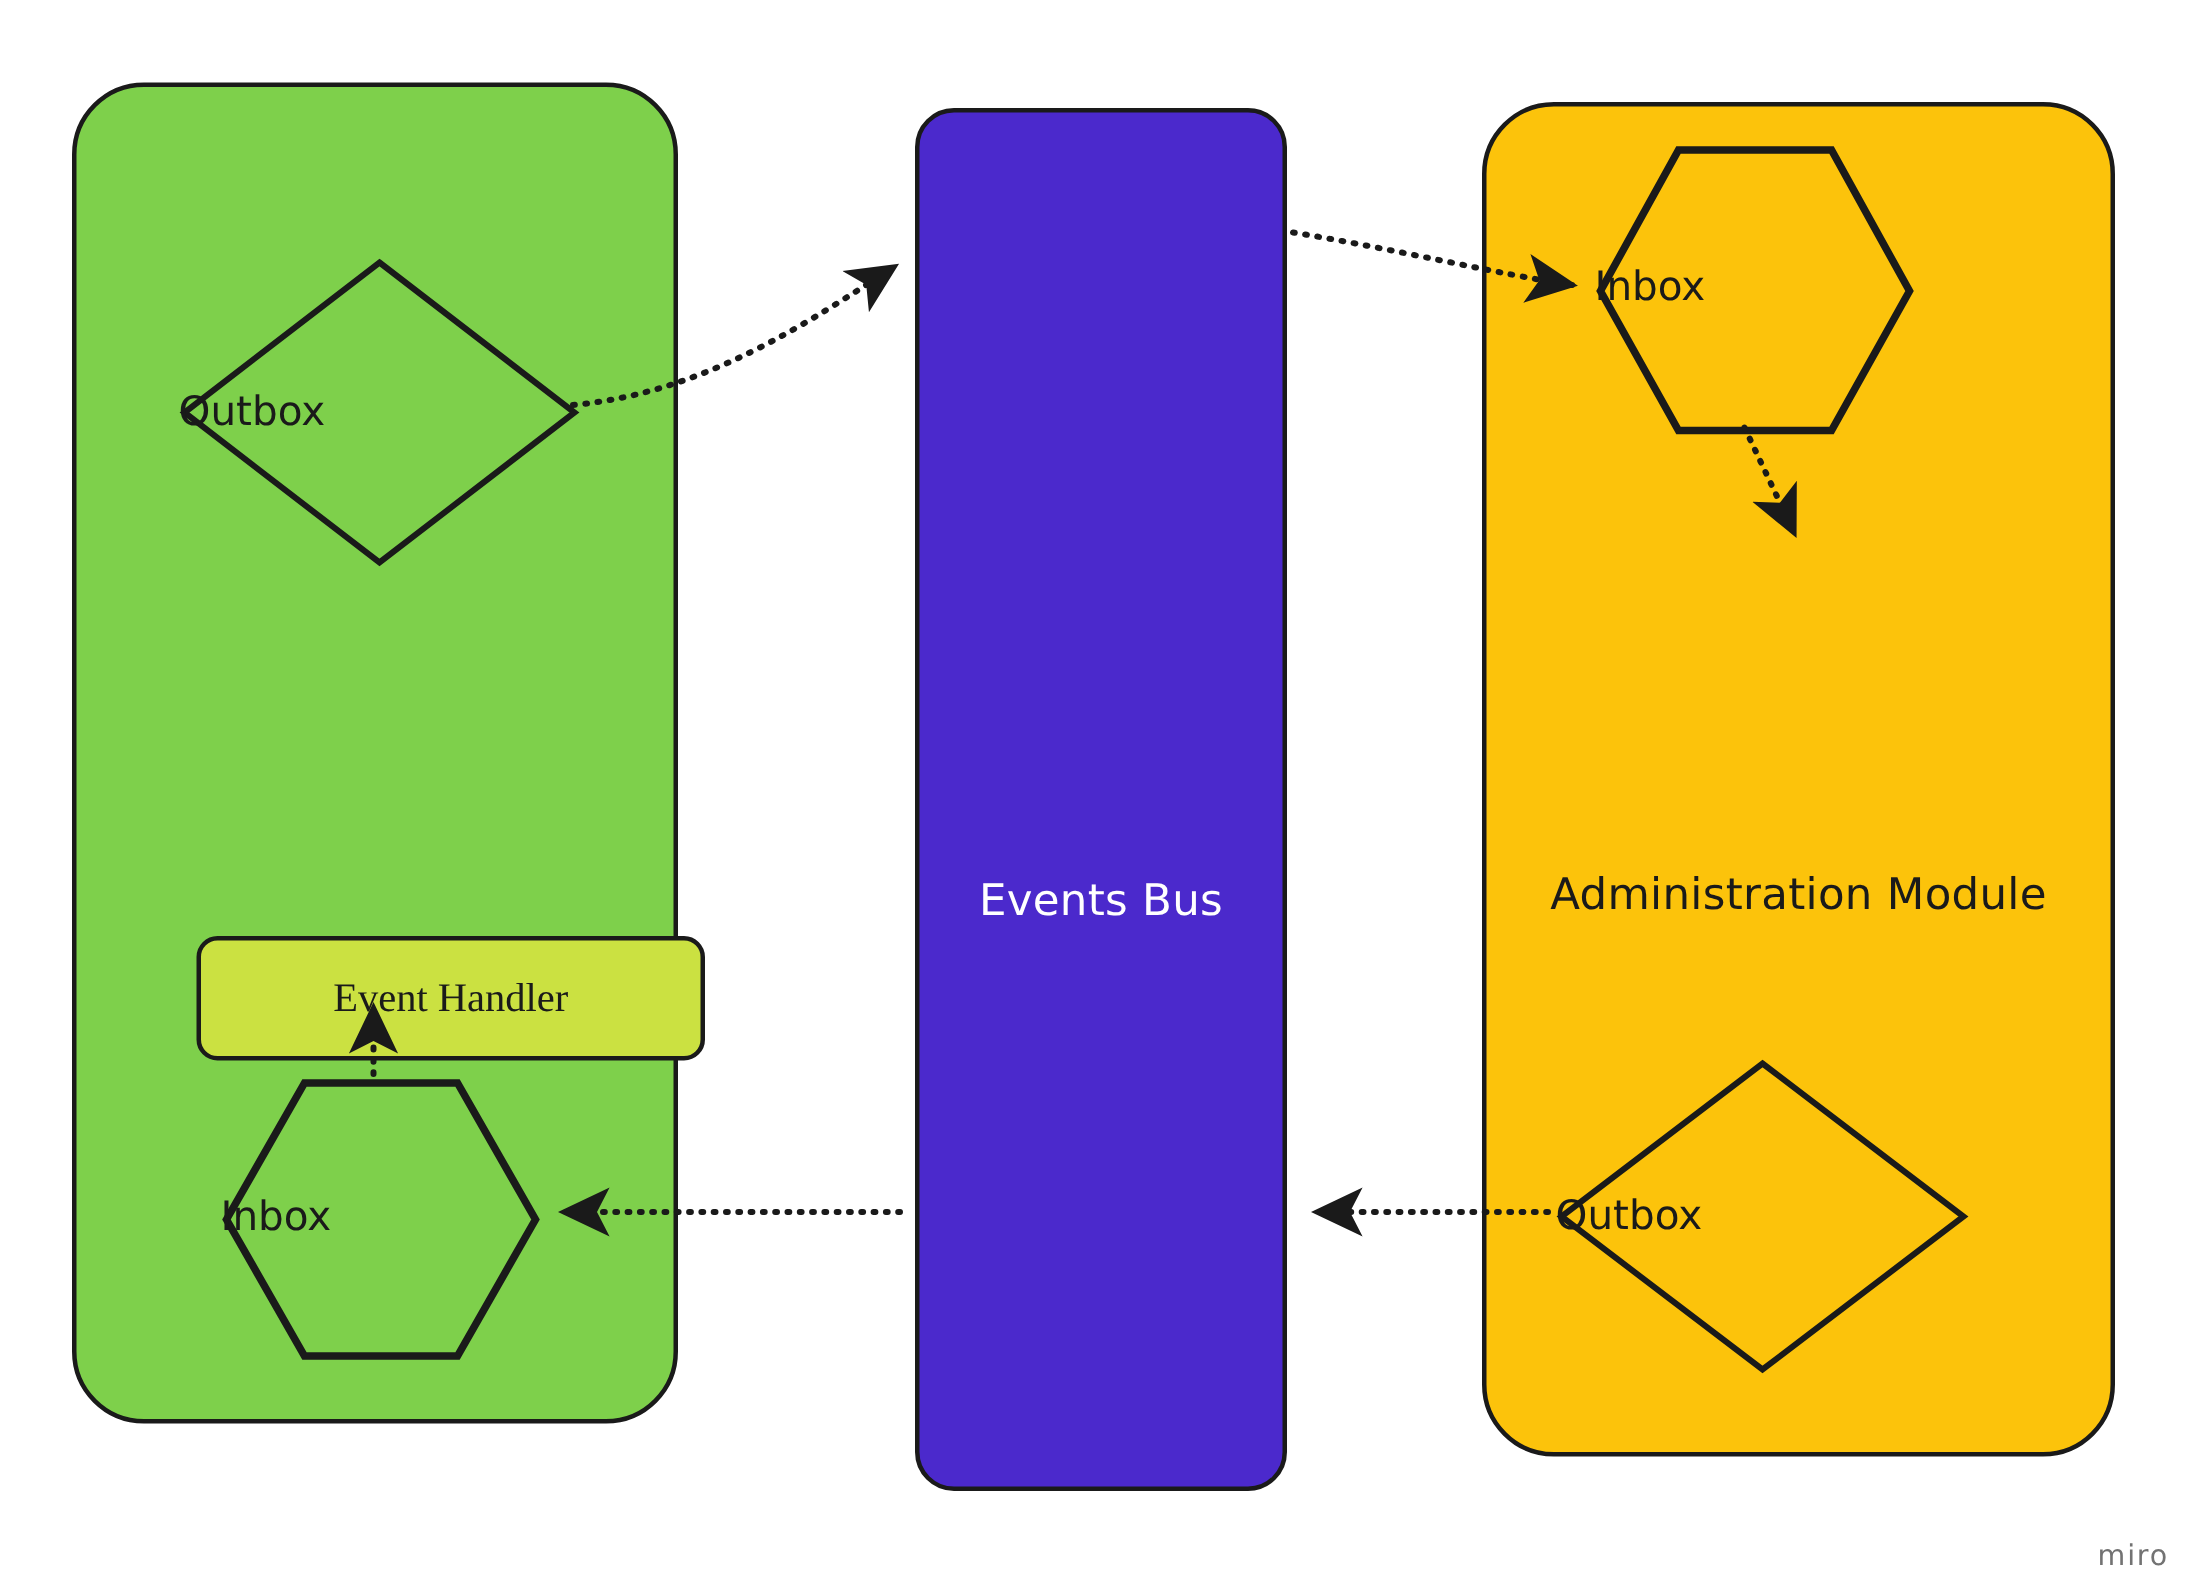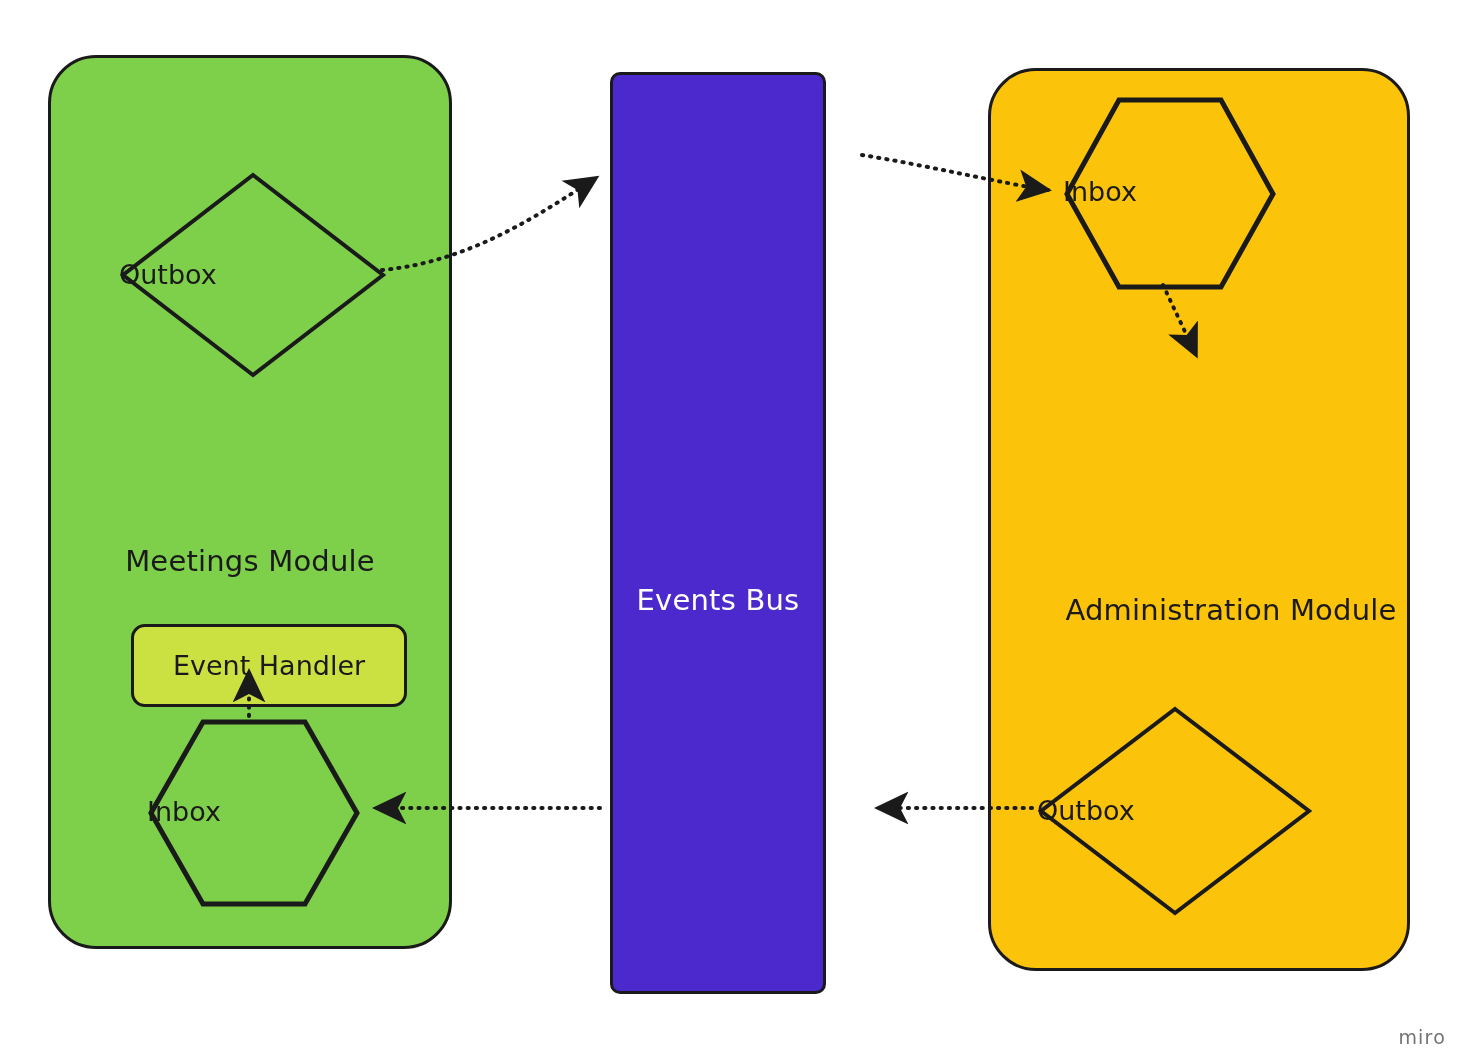--- a/index.html
+++ b/index.html
@@ -29,44 +29,44 @@
   #meetings-module {
     left: 48px;
     top: 55px;
     width: 404px;
     height: 894px;
     background: #7ed04b;
   }
   #events-bus {
     left: 610px;
     top: 72px;
-    width: 216px;
+    width: 248px;
     height: 922px;
     background: #4b29cc;
-    border-radius: 10px;
+    border-radius: 26px;
   }
   #administration-module {
     left: 988px;
     top: 68px;
     width: 422px;
     height: 903px;
     background: #fcc30b;
   }
 
   .module-title {
     position: absolute;
     width: 100%;
     text-align: center;
     font-size: 29px;
     color: #1a1a1a;
     letter-spacing: 0.2px;
     white-space: nowrap;
   }
   #meetings-title { top: 486px; left: 0; }
-  #administration-title { top: 522px; left: 0; padding-left: 32px; }
+  #administration-title { top: 508px; left: 0; }
   #events-bus-title {
     top: 508px;
     left: 0;
     color: #ffffff;
     font-size: 29px;
   }
 
   
   .diamond-wrap {
     position: absolute;
@@ -93,23 +93,24 @@
     border-radius: 14px;
     display: flex;
     align-items: center;
     justify-content: center;
     font-size: 27px;
     color: #1a1a1a;
   }
   #meetings-event-handler {
     left: 80px;
     top: 566px;
-    width: 276px;
+    width: 339px;
     height: 83px;
     background: #cbe141;
+    font-family: Liberation Serif, serif;
   }
 
   
   #connectors {
     position: absolute;
     left: 0;
     top: 0;
     width: 1468px;
     height: 1064px;
     pointer-events: none;
@@ -125,21 +126,20 @@
     letter-spacing: 1.2px;
   }
 </style>
 </head>
 <body>
 
 <div id="canvas">
 
   <div class="module-panel" id="meetings-module">
 
-    <div class="module-title" id="meetings-title">Meetings Module</div>
 
     <div class="diamond-wrap" style="left:68px; top:113px; width:268px; height:208px;">
       <svg width="268" height="208" viewBox="0 0 268 208">
         <polygon points="134,4 264,104 134,204 4,104" fill="#7ed04b" stroke="#1a1a1a" stroke-width="4" stroke-linejoin="miter"></polygon>
       </svg>
       <div class="shape-label" style="top:88px;">Outbox</div>
     </div>
 
     <div class="event-handler" id="meetings-event-handler">Event Handler</div>
 

